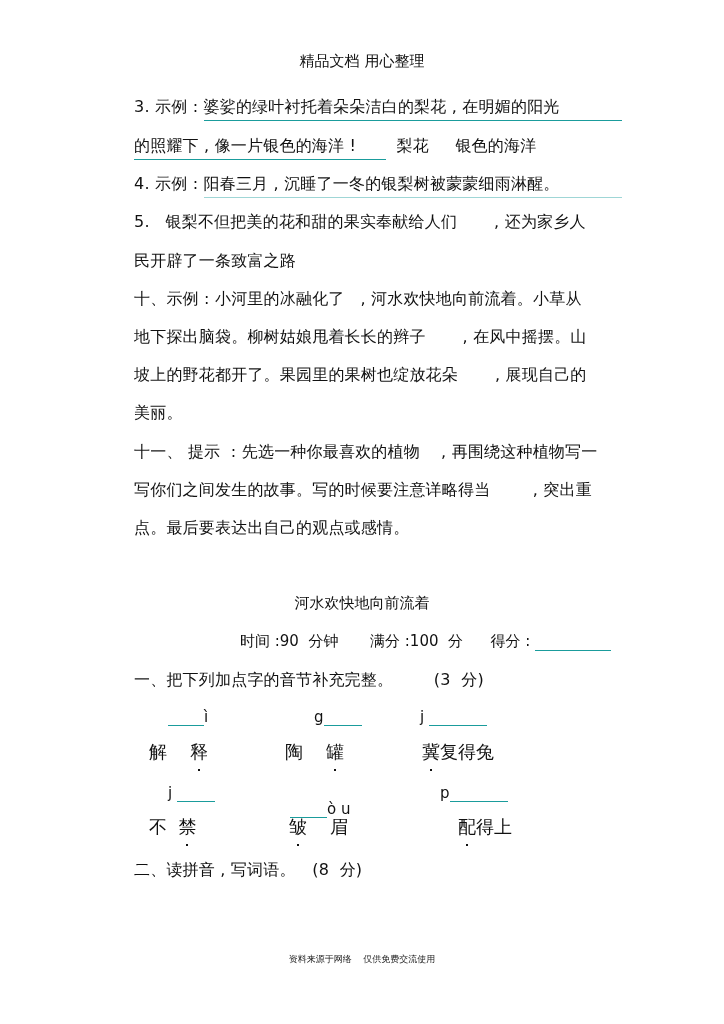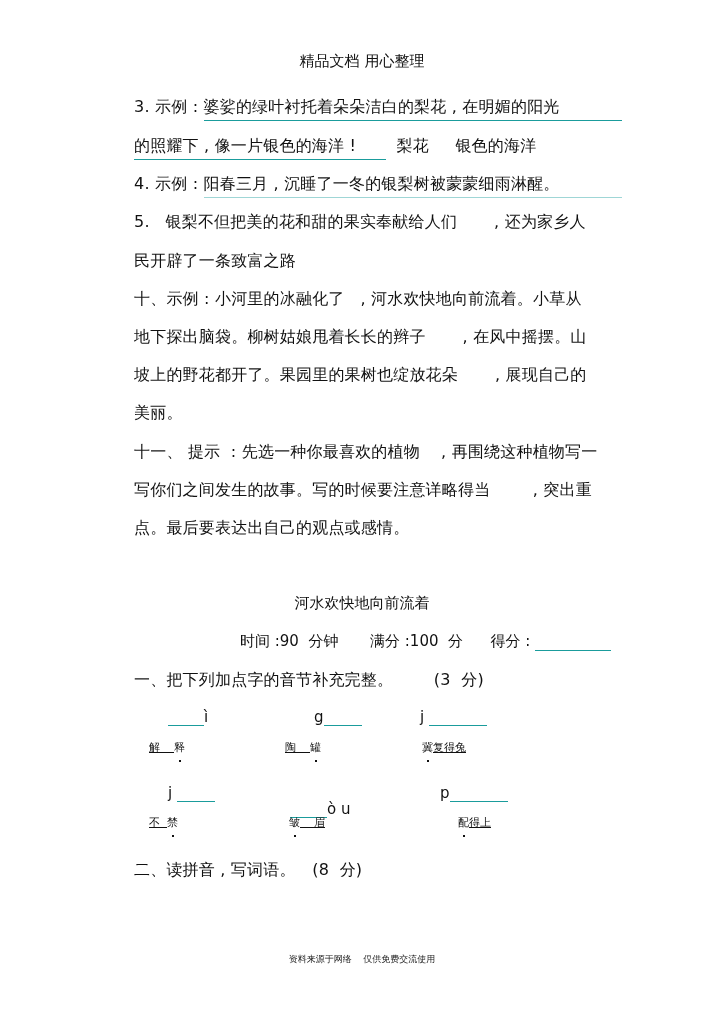--- a/index.html
+++ b/index.html
@@ -9,21 +9,21 @@
       color: #111111;
     }
     .abs { position: absolute; white-space: nowrap; }
     .header { left: 0; width: 724px; top: 52px; text-align: center; font-size: 15px; }
     .line { left: 110px; font-size: 16px; letter-spacing: 0.2px; margin-left: 24px; }
     .ul { border-bottom: 1.5px solid #1a9c9c; padding-bottom: 2px; }
     .ul-light { border-bottom: 1px solid #9fd6d6; padding-bottom: 2px; }
     .center { left: 0; width: 724px; text-align: center; }
     .blank { display: inline-block; border-bottom: 1.5px solid #1a9c9c; vertical-align: bottom; height: 14px; }
     .pinyin { font-size: 15px; }
-    .chars { font-size: 11px; text-decoration: underline; }
+    .chars { font-size: 18px; }
     .dotc { position: relative; display: inline-block; }
     .dotc::after { content: ""; position: absolute; left: 50%; bottom: -7px; width: 2px; height: 2px; background: #111; margin-left: -1px; }
     .footer { left: 0; width: 724px; top: 953px; text-align: center; font-size: 9px; color: #222; }
   </style>
 </head>
 <body>
 
 <div>
 
   <div class="abs header">精品文档   用心整理</div>

